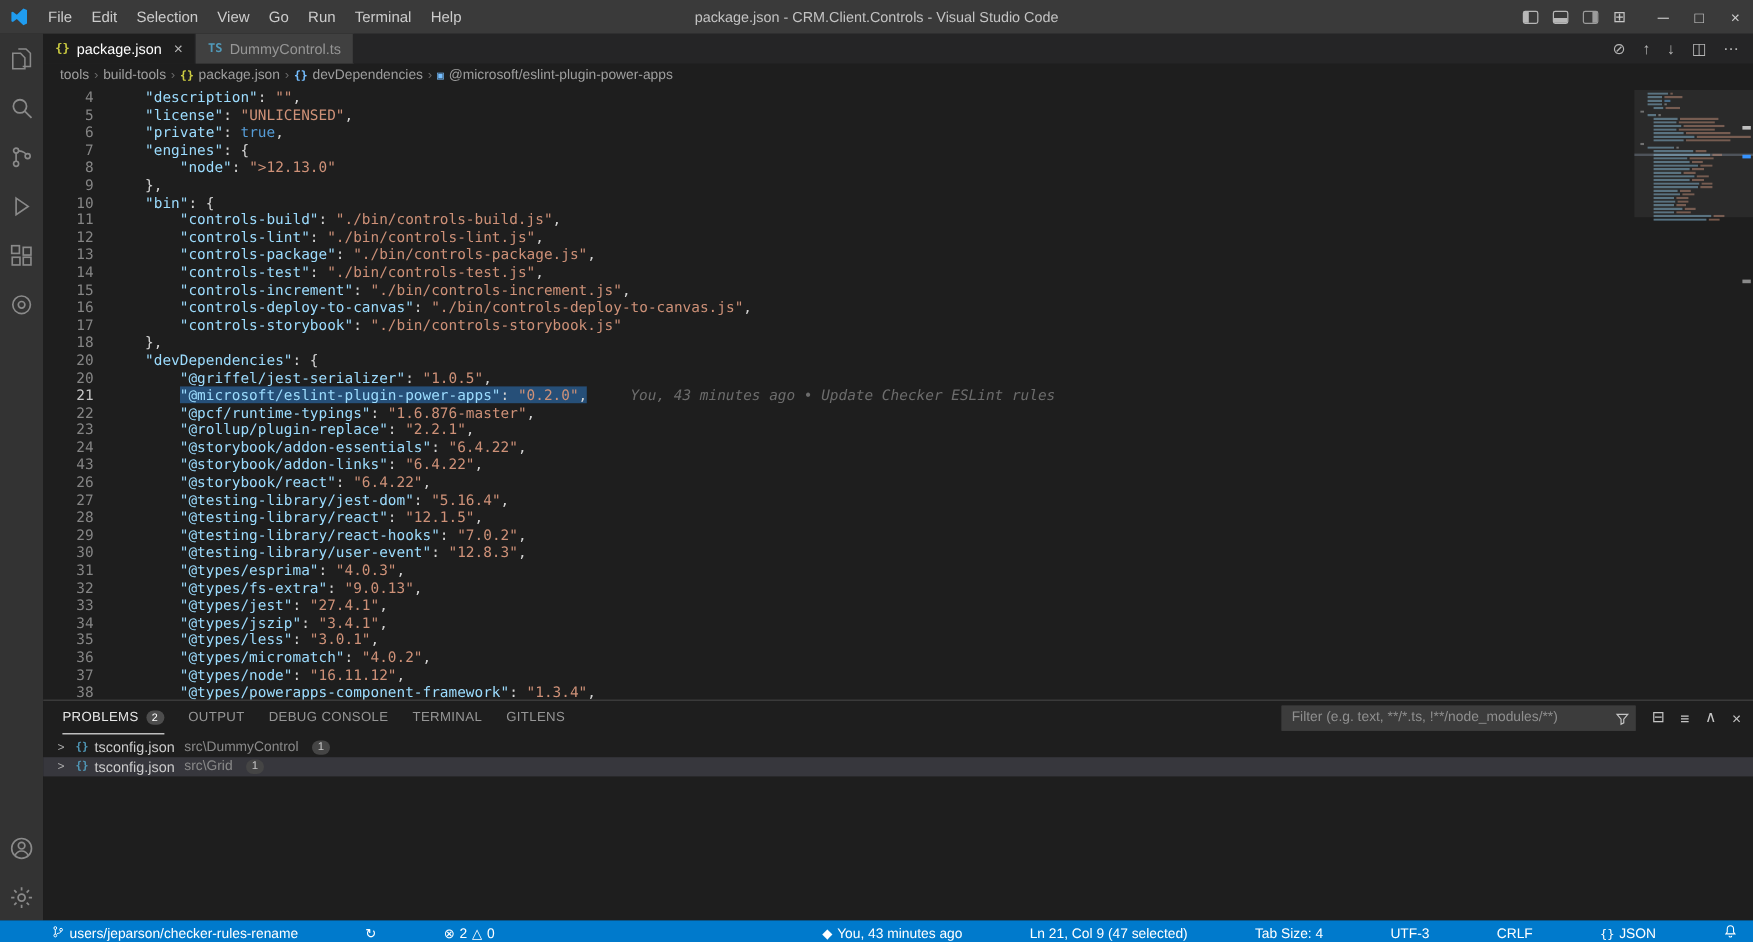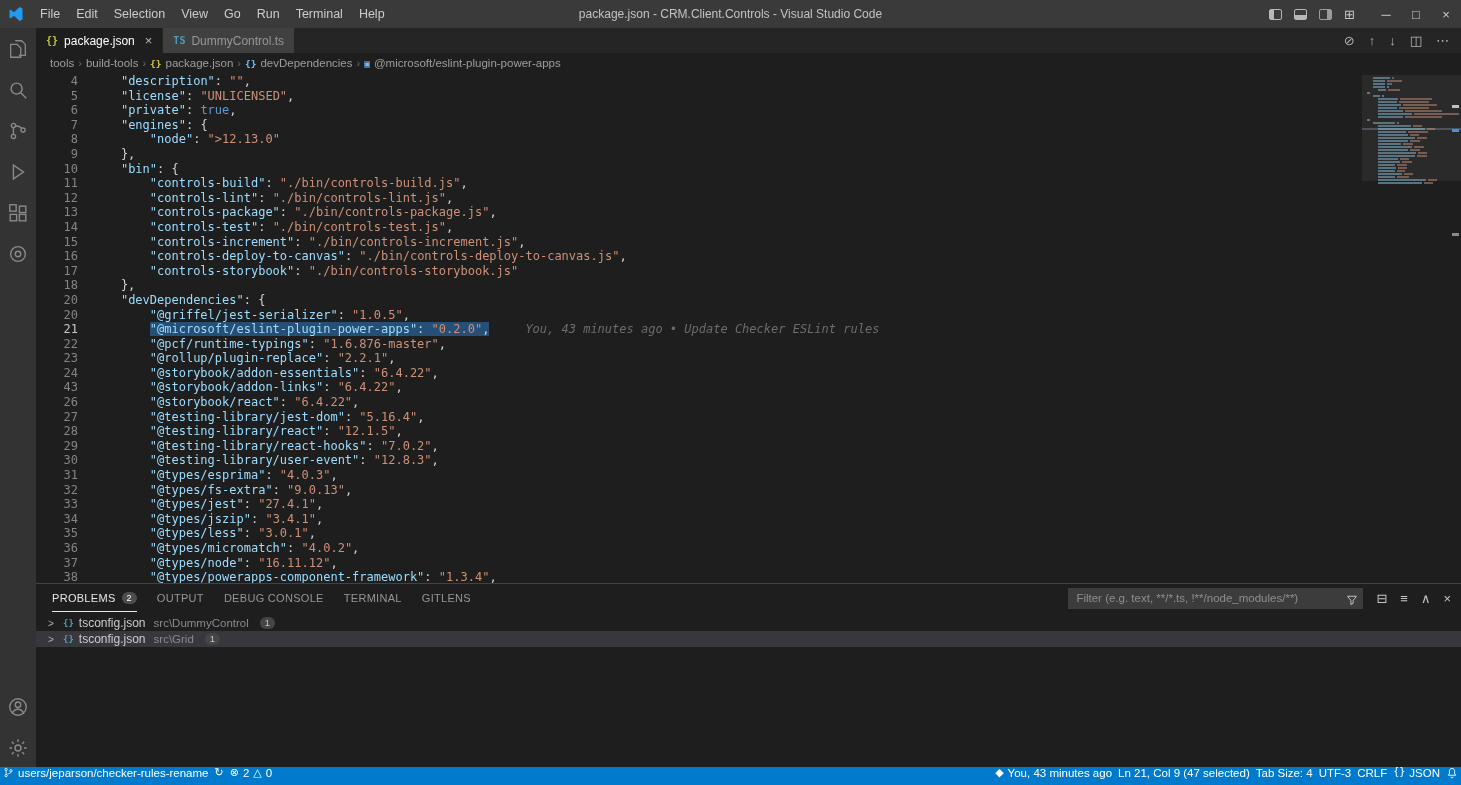--- a/index.html
+++ b/index.html
@@ -84,21 +84,21 @@
   .prob-row.selected { background:#37373d; }
   .prob-chevron { color:#b0b0b0; font-size:10px; width:10px; }
   .prob-file-icon { color:#519aba; font-size:9px; font-family:"DejaVu Sans Mono","Liberation Mono",monospace; font-weight:bold; }
   .prob-file { color:#cccccc; }
   .prob-path { color:#8a8a8a; font-size:11.5px; margin-left:3px; }
   .prob-badge { background:#454545; color:#c5c5c5; font-size:9.5px; border-radius:8px; padding:0 5px; margin-left:6px; line-height:12px; }
 
   
   .statusbar { flex:0 0 18px; background:#007acc; display:flex; align-items:center; justify-content:space-between; font-size:11.5px; color:#ffffff; }
   .sb-left,.sb-right { display:flex; align-items:center; height:100%; }
-  .sb-item { display:flex; align-items:flex-start; gap:4px; padding:0 3px; height:100%; white-space:nowrap; }
+  .sb-item { display:flex; align-items:flex-end; gap:4px; padding:0 13px; height:100%; white-space:nowrap;margin-left:30px; }
   .sb-icon { font-size:11px; line-height:1; }
 </style>
 </head>
 <body>
 
 <div class="window">
 
   <header class="titlebar">
     <div class="tb-left">
       <span class="vscode-logo">

